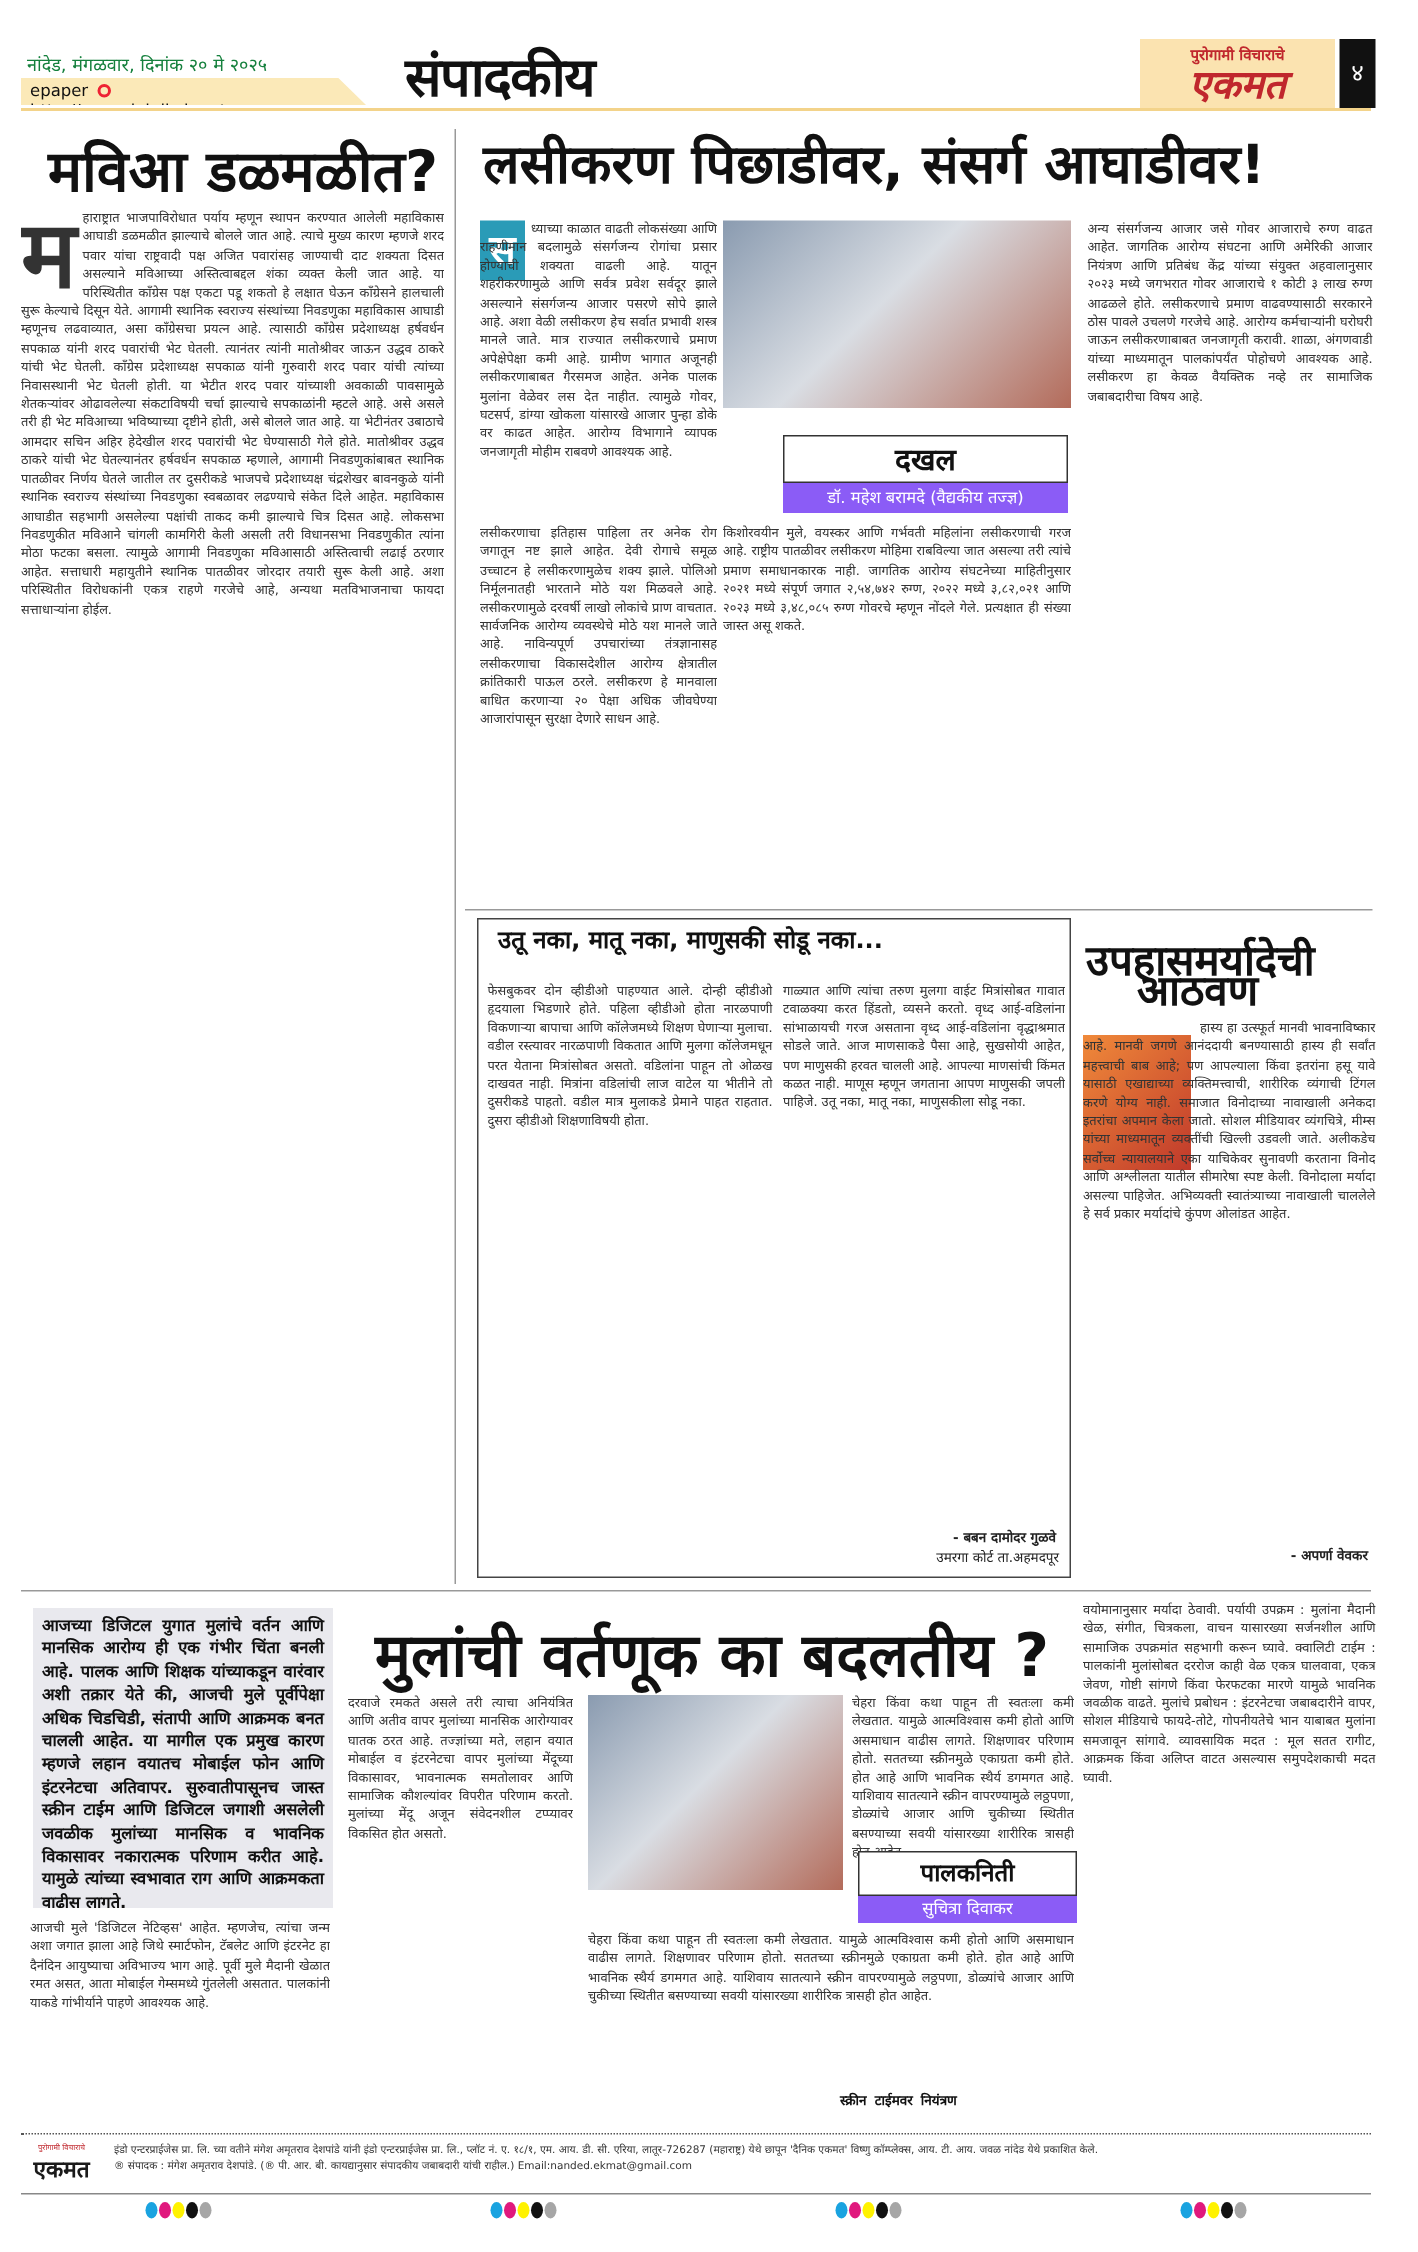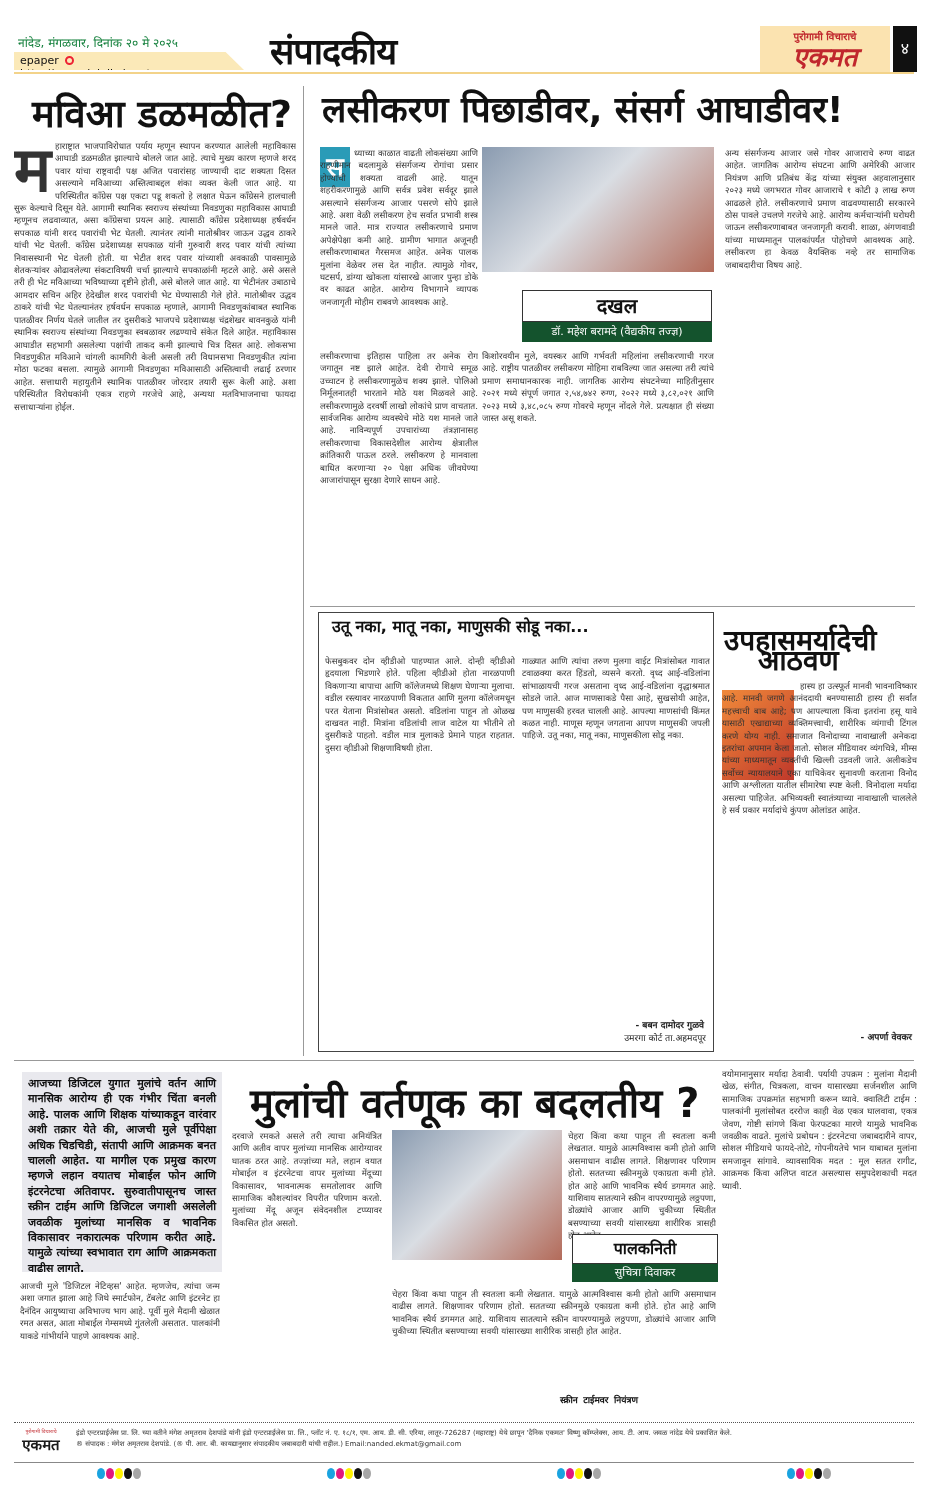--- a/index.html
+++ b/index.html
@@ -14,21 +14,21 @@
 .logo-tag{font-size:10px;color:#c0272d;font-weight:bold;margin-top:3px}
 .logo-name{font-size:26px;color:#c0272d;font-weight:bold;font-style:italic;line-height:28px}
 .page-no{left:893px;top:26px;width:24px;height:46px;background:#111;color:#fff;font-size:16px;text-align:center;line-height:46px}
 .col-text{font-size:8.6px;line-height:12.4px;color:#333;text-align:justify;overflow:hidden}
 .vline{background:#999;width:1px}
 .hline{background:#999;height:1px}
 .h-big{font-weight:bold;white-space:nowrap}
 .dropcap{font-size:62px;font-weight:bold;line-height:60px;float:left;margin-right:4px;font-family:"DejaVu Serif",serif}
 .img{background:linear-gradient(135deg,#8a9bb0,#d9dde3 45%,#b36b5a)}
 .tag-box{border:1px solid #333;background:#fff;text-align:center}
-.tag-bar{background:#14532d;color:#fff;text-align:center}
+.tag-bar{background:#8b5cf6;color:#fff;text-align:center}
 .byline{font-size:9px;color:#222;text-align:right}
 .dots{top:1468px;display:flex;gap:1px}
 .dots span{width:8px;height:11px;border-radius:50%;display:inline-block}
 .footer-line{left:14px;top:1462px;width:900px;height:1px;background:#888}
 .footer-dotline{left:14px;top:1422px;width:900px;border-top:1px dotted #555}
 .footer-logo{left:16px;top:1428px;width:50px;height:30px;text-align:center}
 .footer-text{left:76px;top:1428px;font-size:7px;line-height:11px;color:#333;width:830px}
 </style>
 </head>
 <body>

